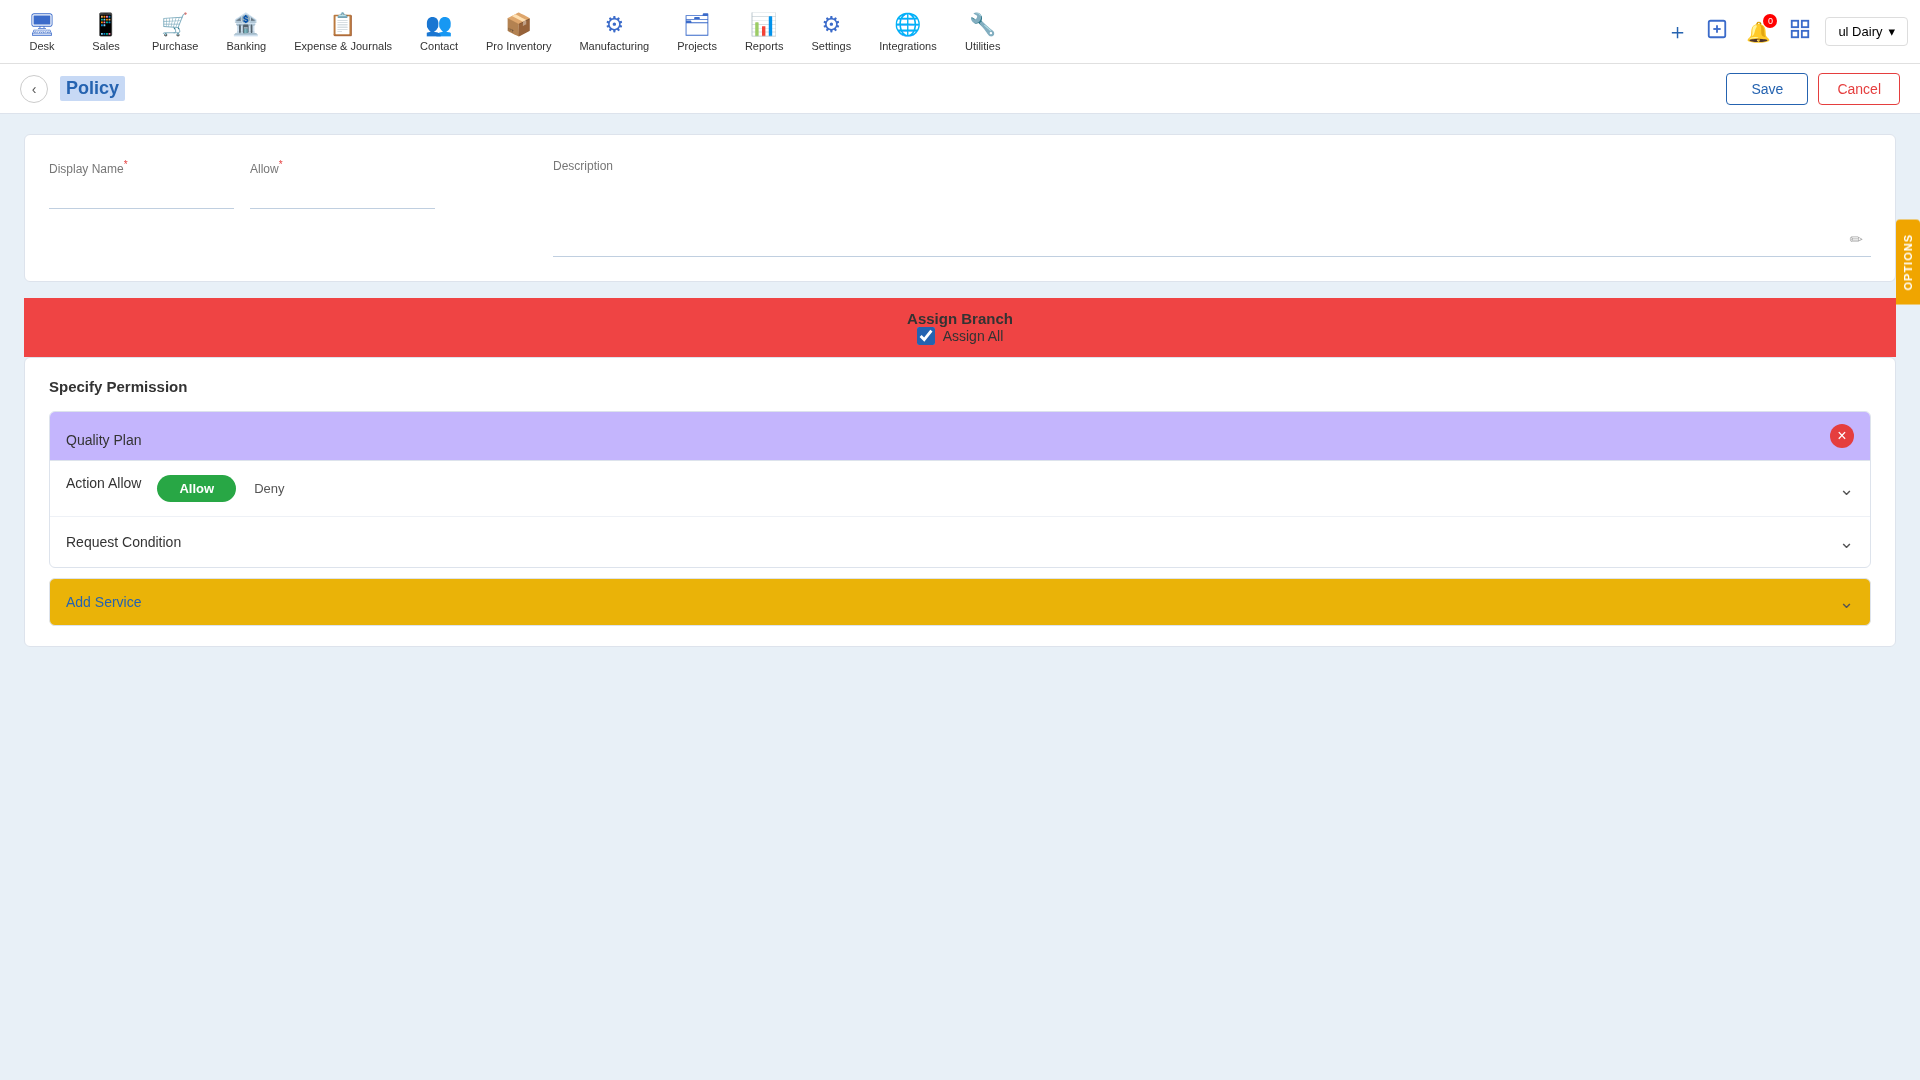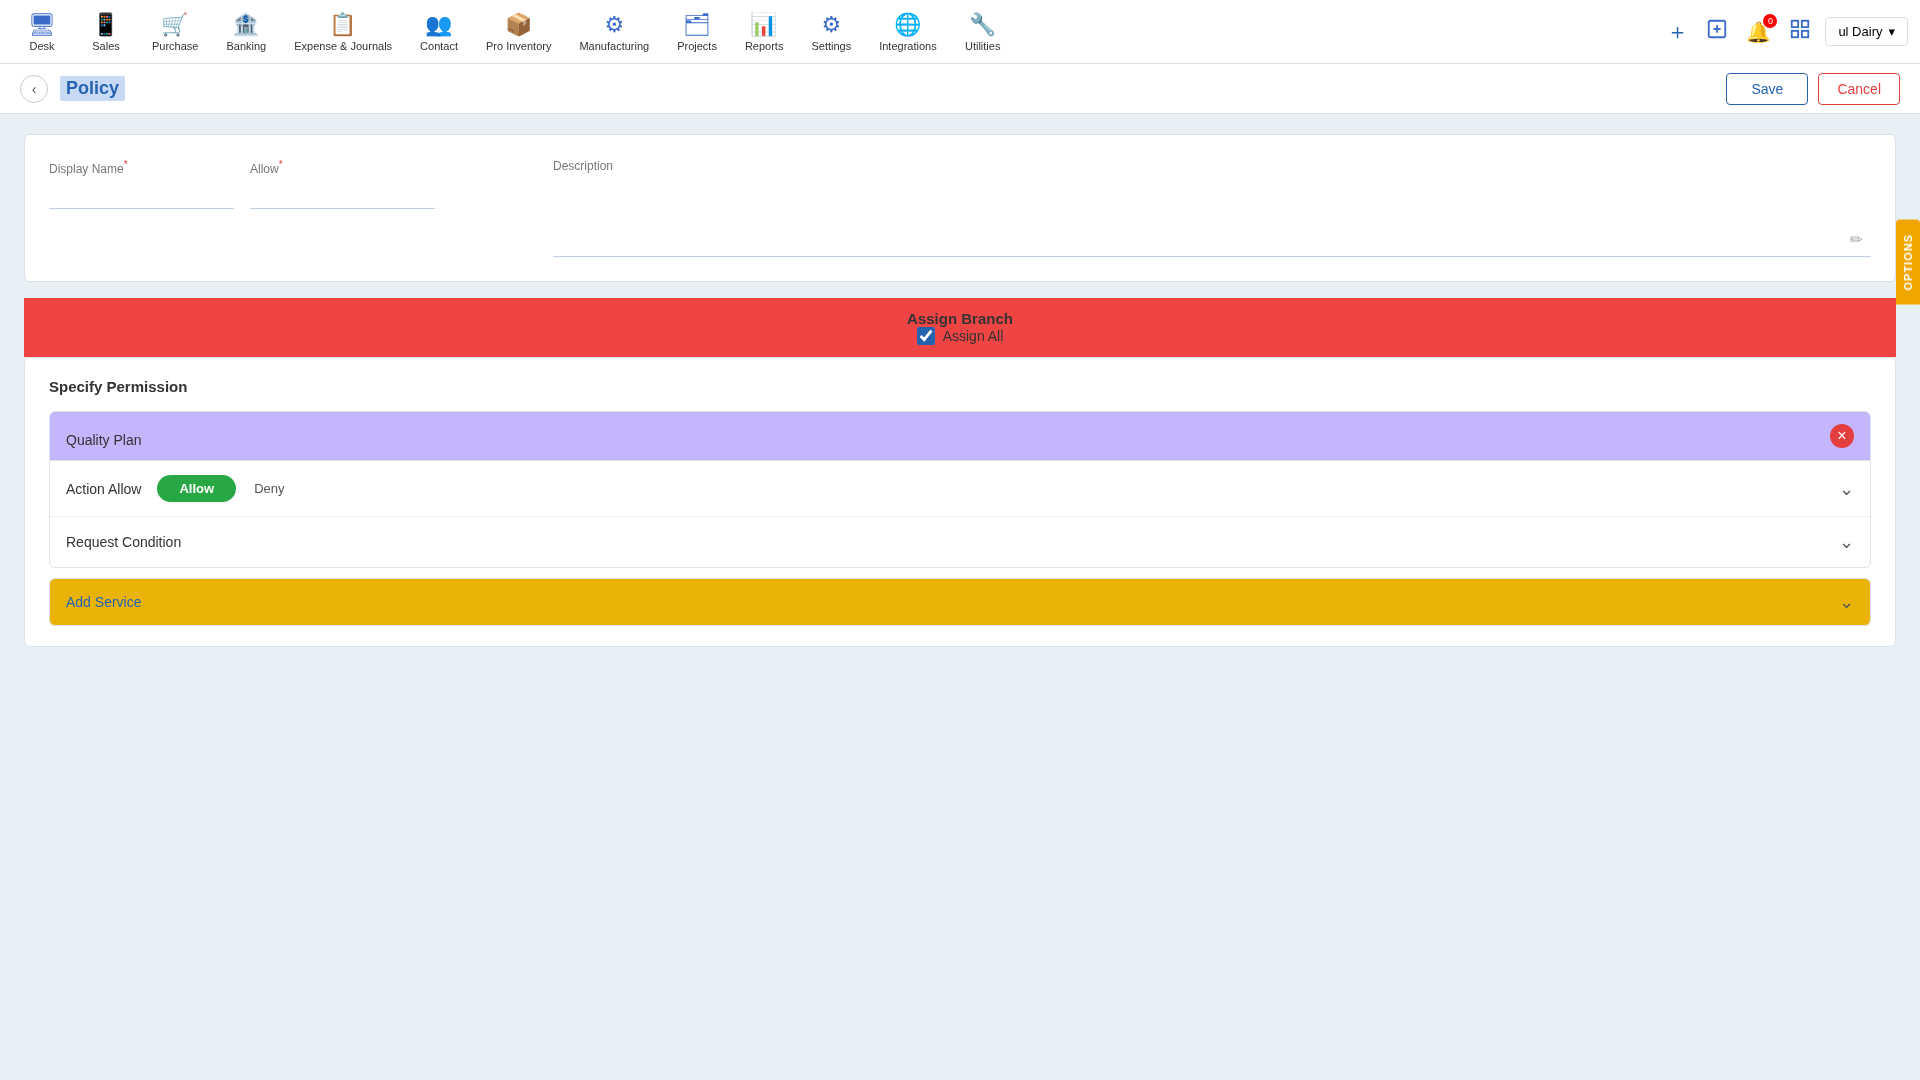--- a/index.html
+++ b/index.html
@@ -303,21 +303,20 @@
       font-size: 16px;
       cursor: pointer;
       display: flex;
       align-items: center;
       justify-content: center;
       line-height: 1;
     }
 
     .action-row {
       display: flex;
-      align-items: center;
       padding: 14px 16px;
       border-bottom: 1px solid #eef1f6;
       justify-content: space-between;
     }
     .action-label {
       font-size: 14px;
       color: #333;
       font-weight: 500;
     }
     .action-controls {

